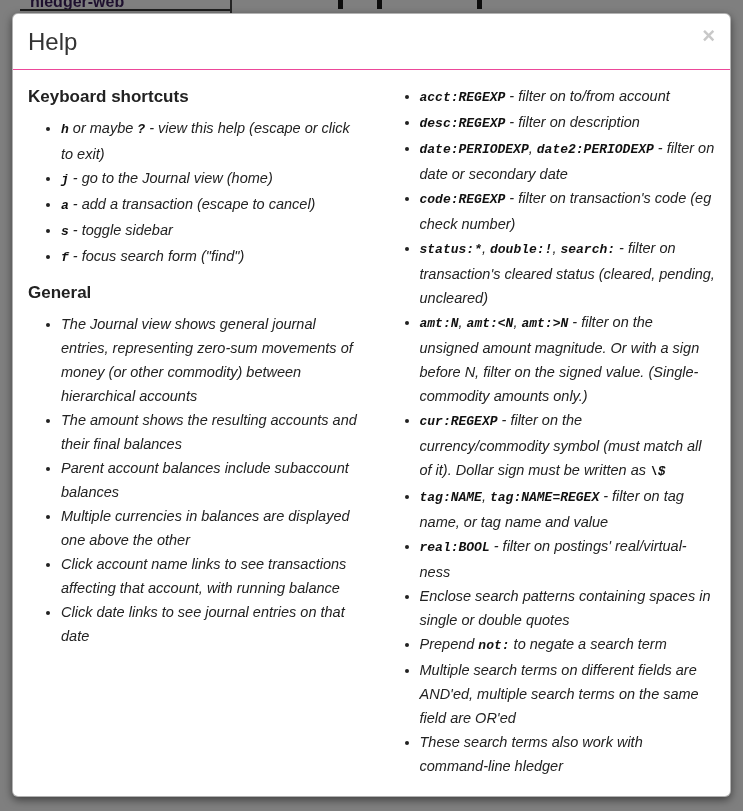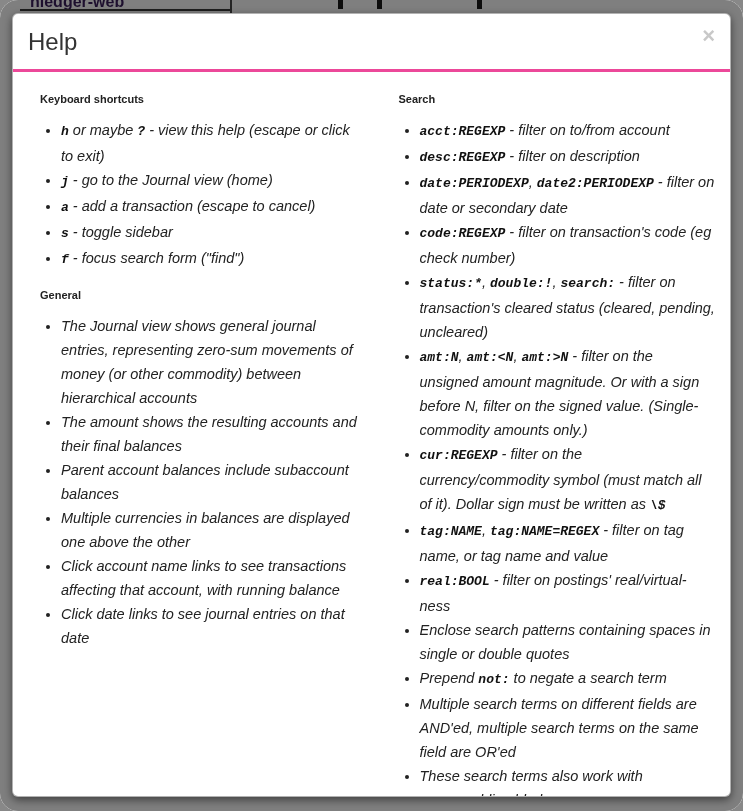--- a/index.html
+++ b/index.html
@@ -5,21 +5,20 @@
   * { margin: 0; padding: 0; box-sizing: border-box; }
   html, body { background: #888; }
   body { font-family: "Liberation Sans", "DejaVu Sans", sans-serif; }
 
   .viewport {
     position: relative;
     width: 743px;
     height: 811px;
     overflow: hidden;
     background: #fff;
-    border-radius: 18px;
   }
 
   
   .page-bg {
     position: absolute;
     inset: 0;
     background: #fff;
     z-index: 1;
   }
   .bg-brand {
@@ -78,21 +77,21 @@
     border: 1px solid rgba(0, 0, 0, 0.3);
     border-radius: 6px;
     box-shadow: 0 3px 9px rgba(0, 0, 0, 0.5);
     z-index: 3;
     color: #333;
     overflow: hidden;
   }
   .modal-header {
     position: relative;
     padding: 14px 15px 13px 15px;
-    border-bottom: 3px solid #ec4899;
+    border-bottom: 1px solid #ec4899;
   }
   .modal-title {
     font-size: 24px;
     font-weight: normal;
     line-height: 28px;
     color: #333;
   }
   .modal-close {
     position: absolute;
     top: 12px;
@@ -108,24 +107,24 @@
   }
   .modal-body {
     display: flex;
     padding: 4px 15px 15px 15px;
   }
   .col { width: 50%; }
   .col-left  { padding-right: 10px; }
   .col-right { padding-left: 15px; }
 
   .section-heading {
-    font-size: 11px;
+    font-size: 17px;
     font-weight: bold;
     color: #222;
-    margin: 14px 0 8px 12px;
+    margin: 14px 0 8px 0;
     line-height: 18px;
   }
   ul.help-list {
     margin: 10px 0 10px 0;
     padding-left: 33px;
     list-style: disc outside;
     font-style: italic;
   }
   ul.help-list li {
     font-size: 14.5px;
@@ -174,21 +173,20 @@
           <ul class="help-list">
             <li><span>The Journal view shows general journal entries, representing zero-sum movements of money (or other commodity) between hierarchical accounts</span></li>
             <li><span>The amount shows the resulting accounts and their final balances</span></li>
             <li><span>Parent account balances include subaccount balances</span></li>
             <li><span>Multiple currencies in balances are displayed one above the other</span></li>
             <li><span>Click account name links to see transactions affecting that account, with running balance</span></li>
             <li><span>Click date links to see journal entries on that date</span></li>
           </ul>
         </div>
       <div class="col col-right">
-          <h4 class="section-heading">Search</h4>
           <ul class="help-list">
             <li><span class="code">acct:REGEXP</span><span> - filter on to/from account</span></li>
             <li><span class="code">desc:REGEXP</span><span> - filter on description</span></li>
             <li><span class="code">date:PERIODEXP</span><span>, </span><span class="code">date2:PERIODEXP</span><span> - filter on date or secondary date</span></li>
             <li><span class="code">code:REGEXP</span><span> - filter on transaction's code (eg check number)</span></li>
             <li><span class="code">status:*</span><span>, </span><span class="code">double:!</span><span>, </span><span class="code">search:</span><span> - filter on transaction's cleared status (cleared, pending, uncleared)</span></li>
             <li><span class="code">amt:N</span><span>, </span><span class="code">amt:&lt;N</span><span>, </span><span class="code">amt:&gt;N</span><span> - filter on the unsigned amount magnitude. Or with a sign before N, filter on the signed value. (Single-commodity amounts only.)</span></li>
             <li><span class="code">cur:REGEXP</span><span> - filter on the currency/commodity symbol (must match all of it). Dollar sign must be written as </span><span class="code">\$</span></li>
             <li><span class="code">tag:NAME</span><span>, </span><span class="code">tag:NAME=REGEX</span><span> - filter on tag name, or tag name and value</span></li>
             <li><span class="code">real:BOOL</span><span> - filter on postings' real/virtual-ness</span></li>

